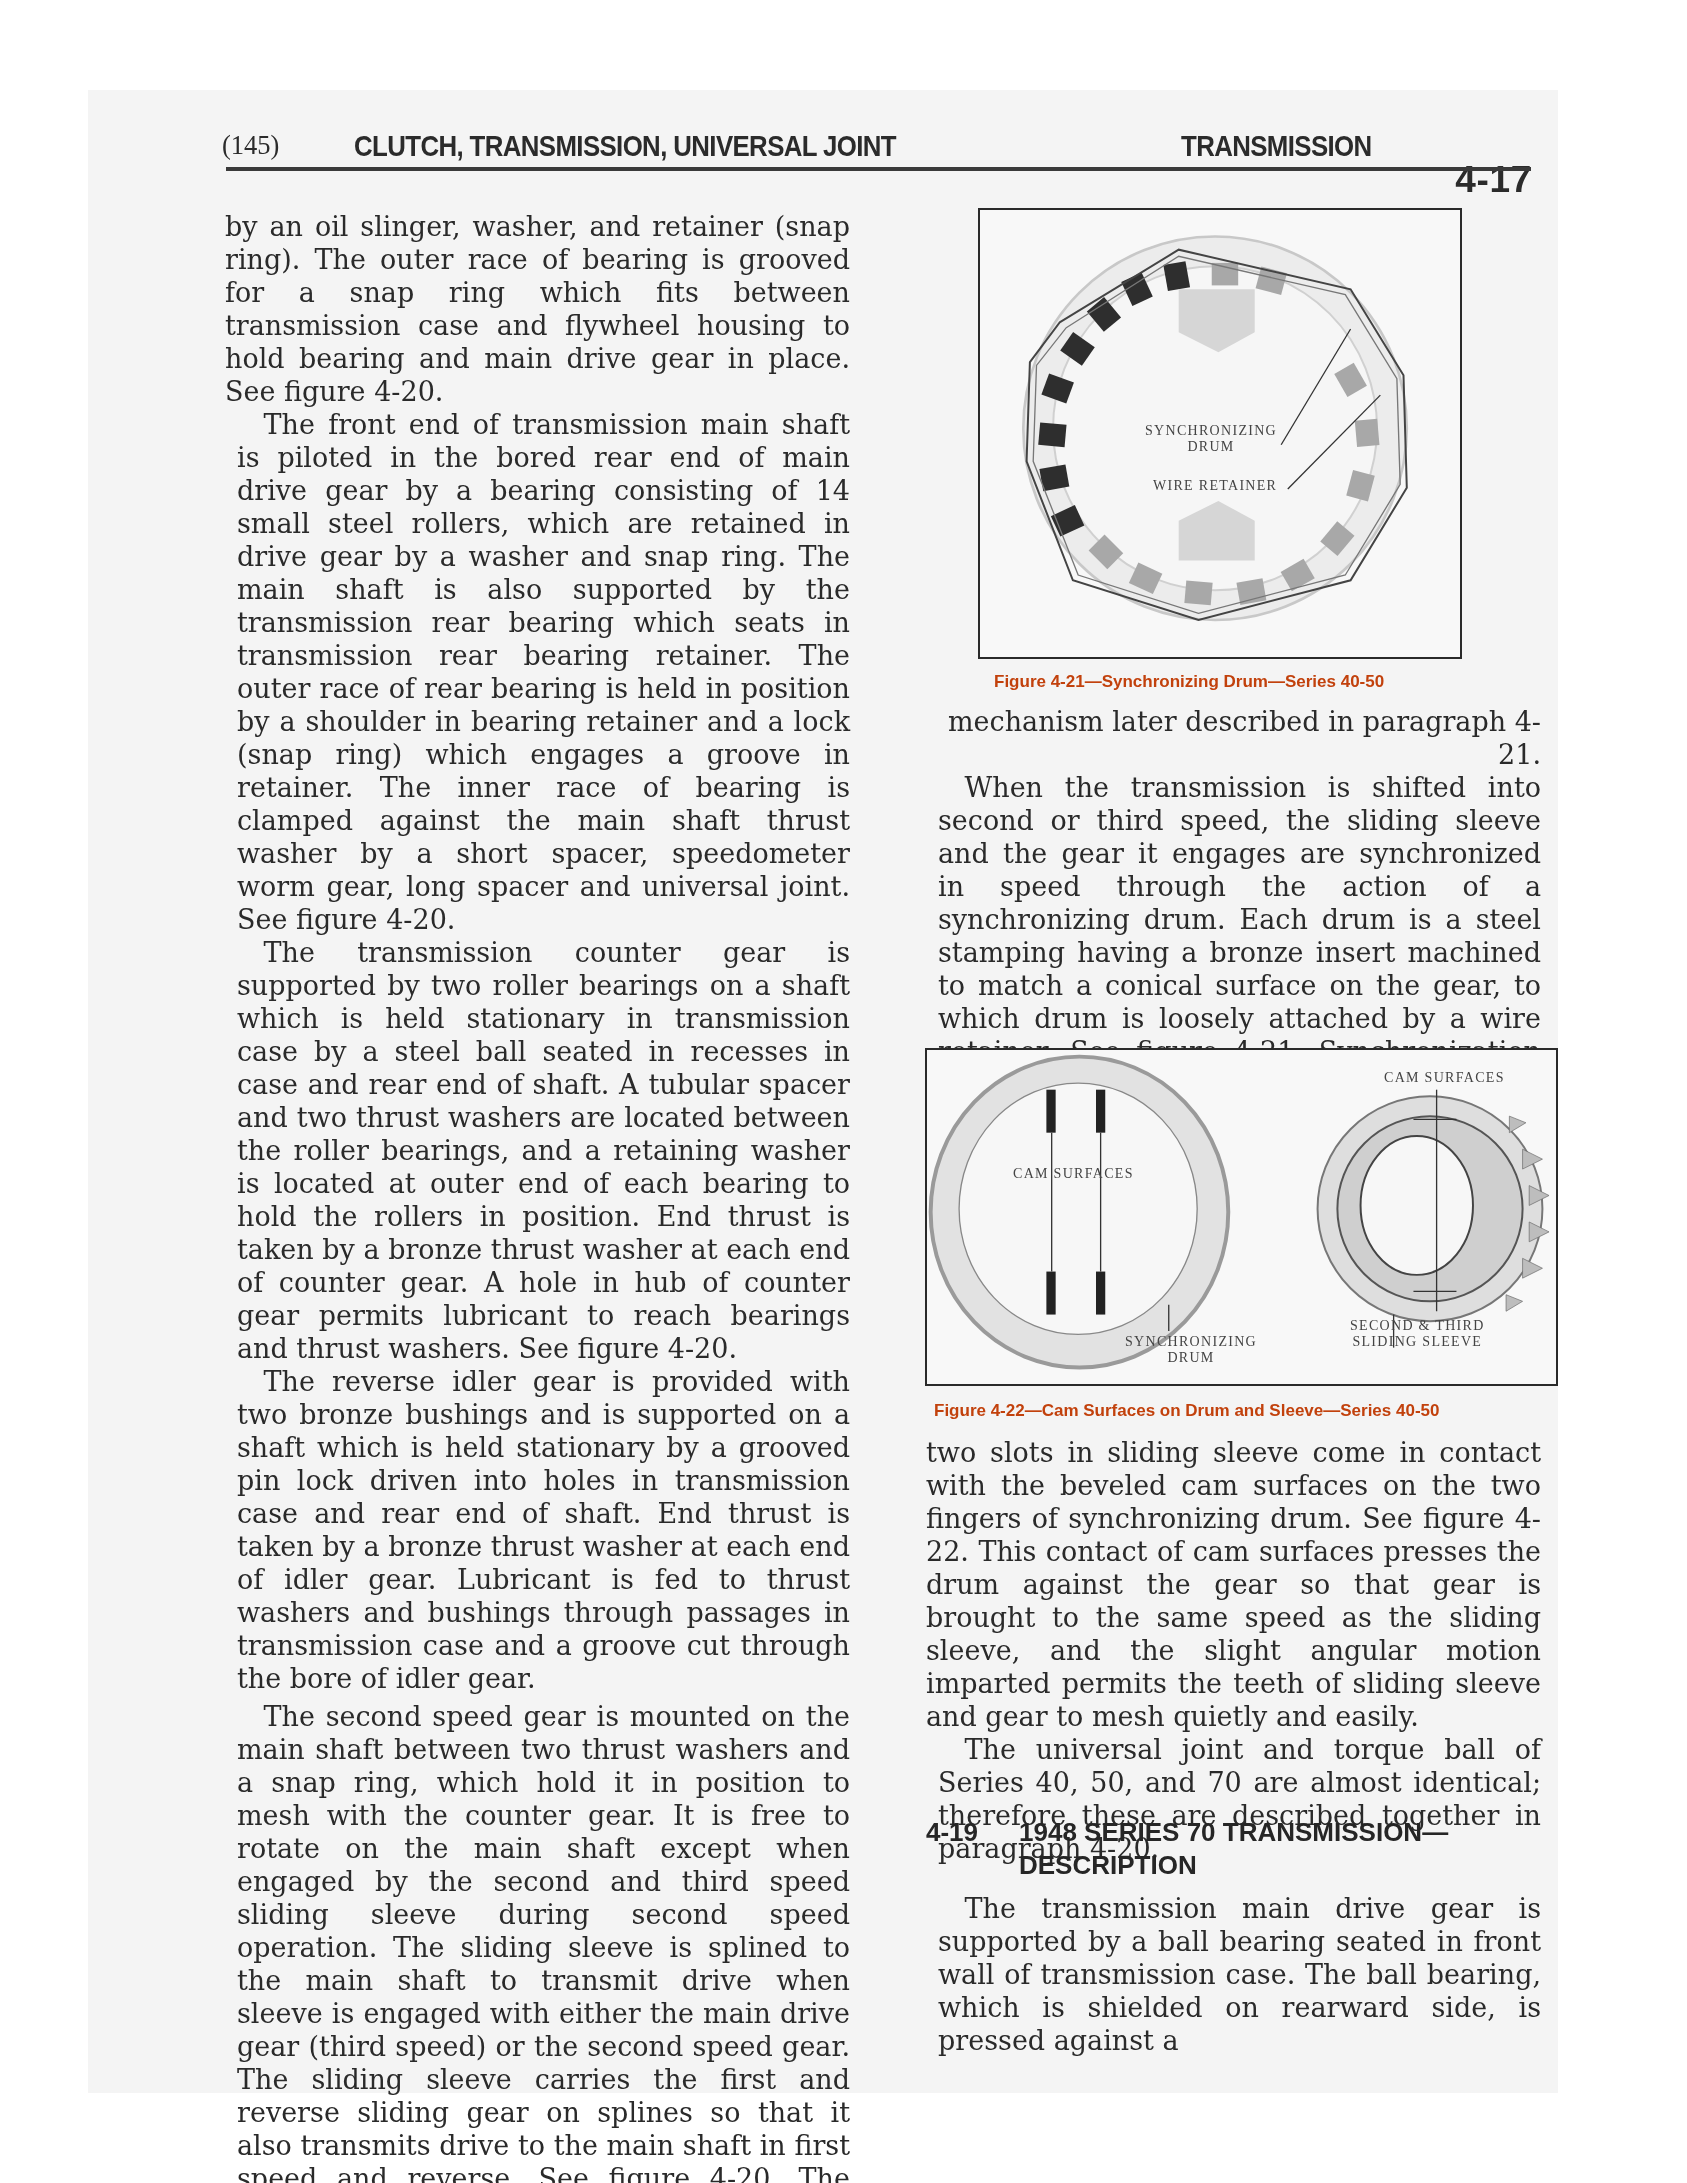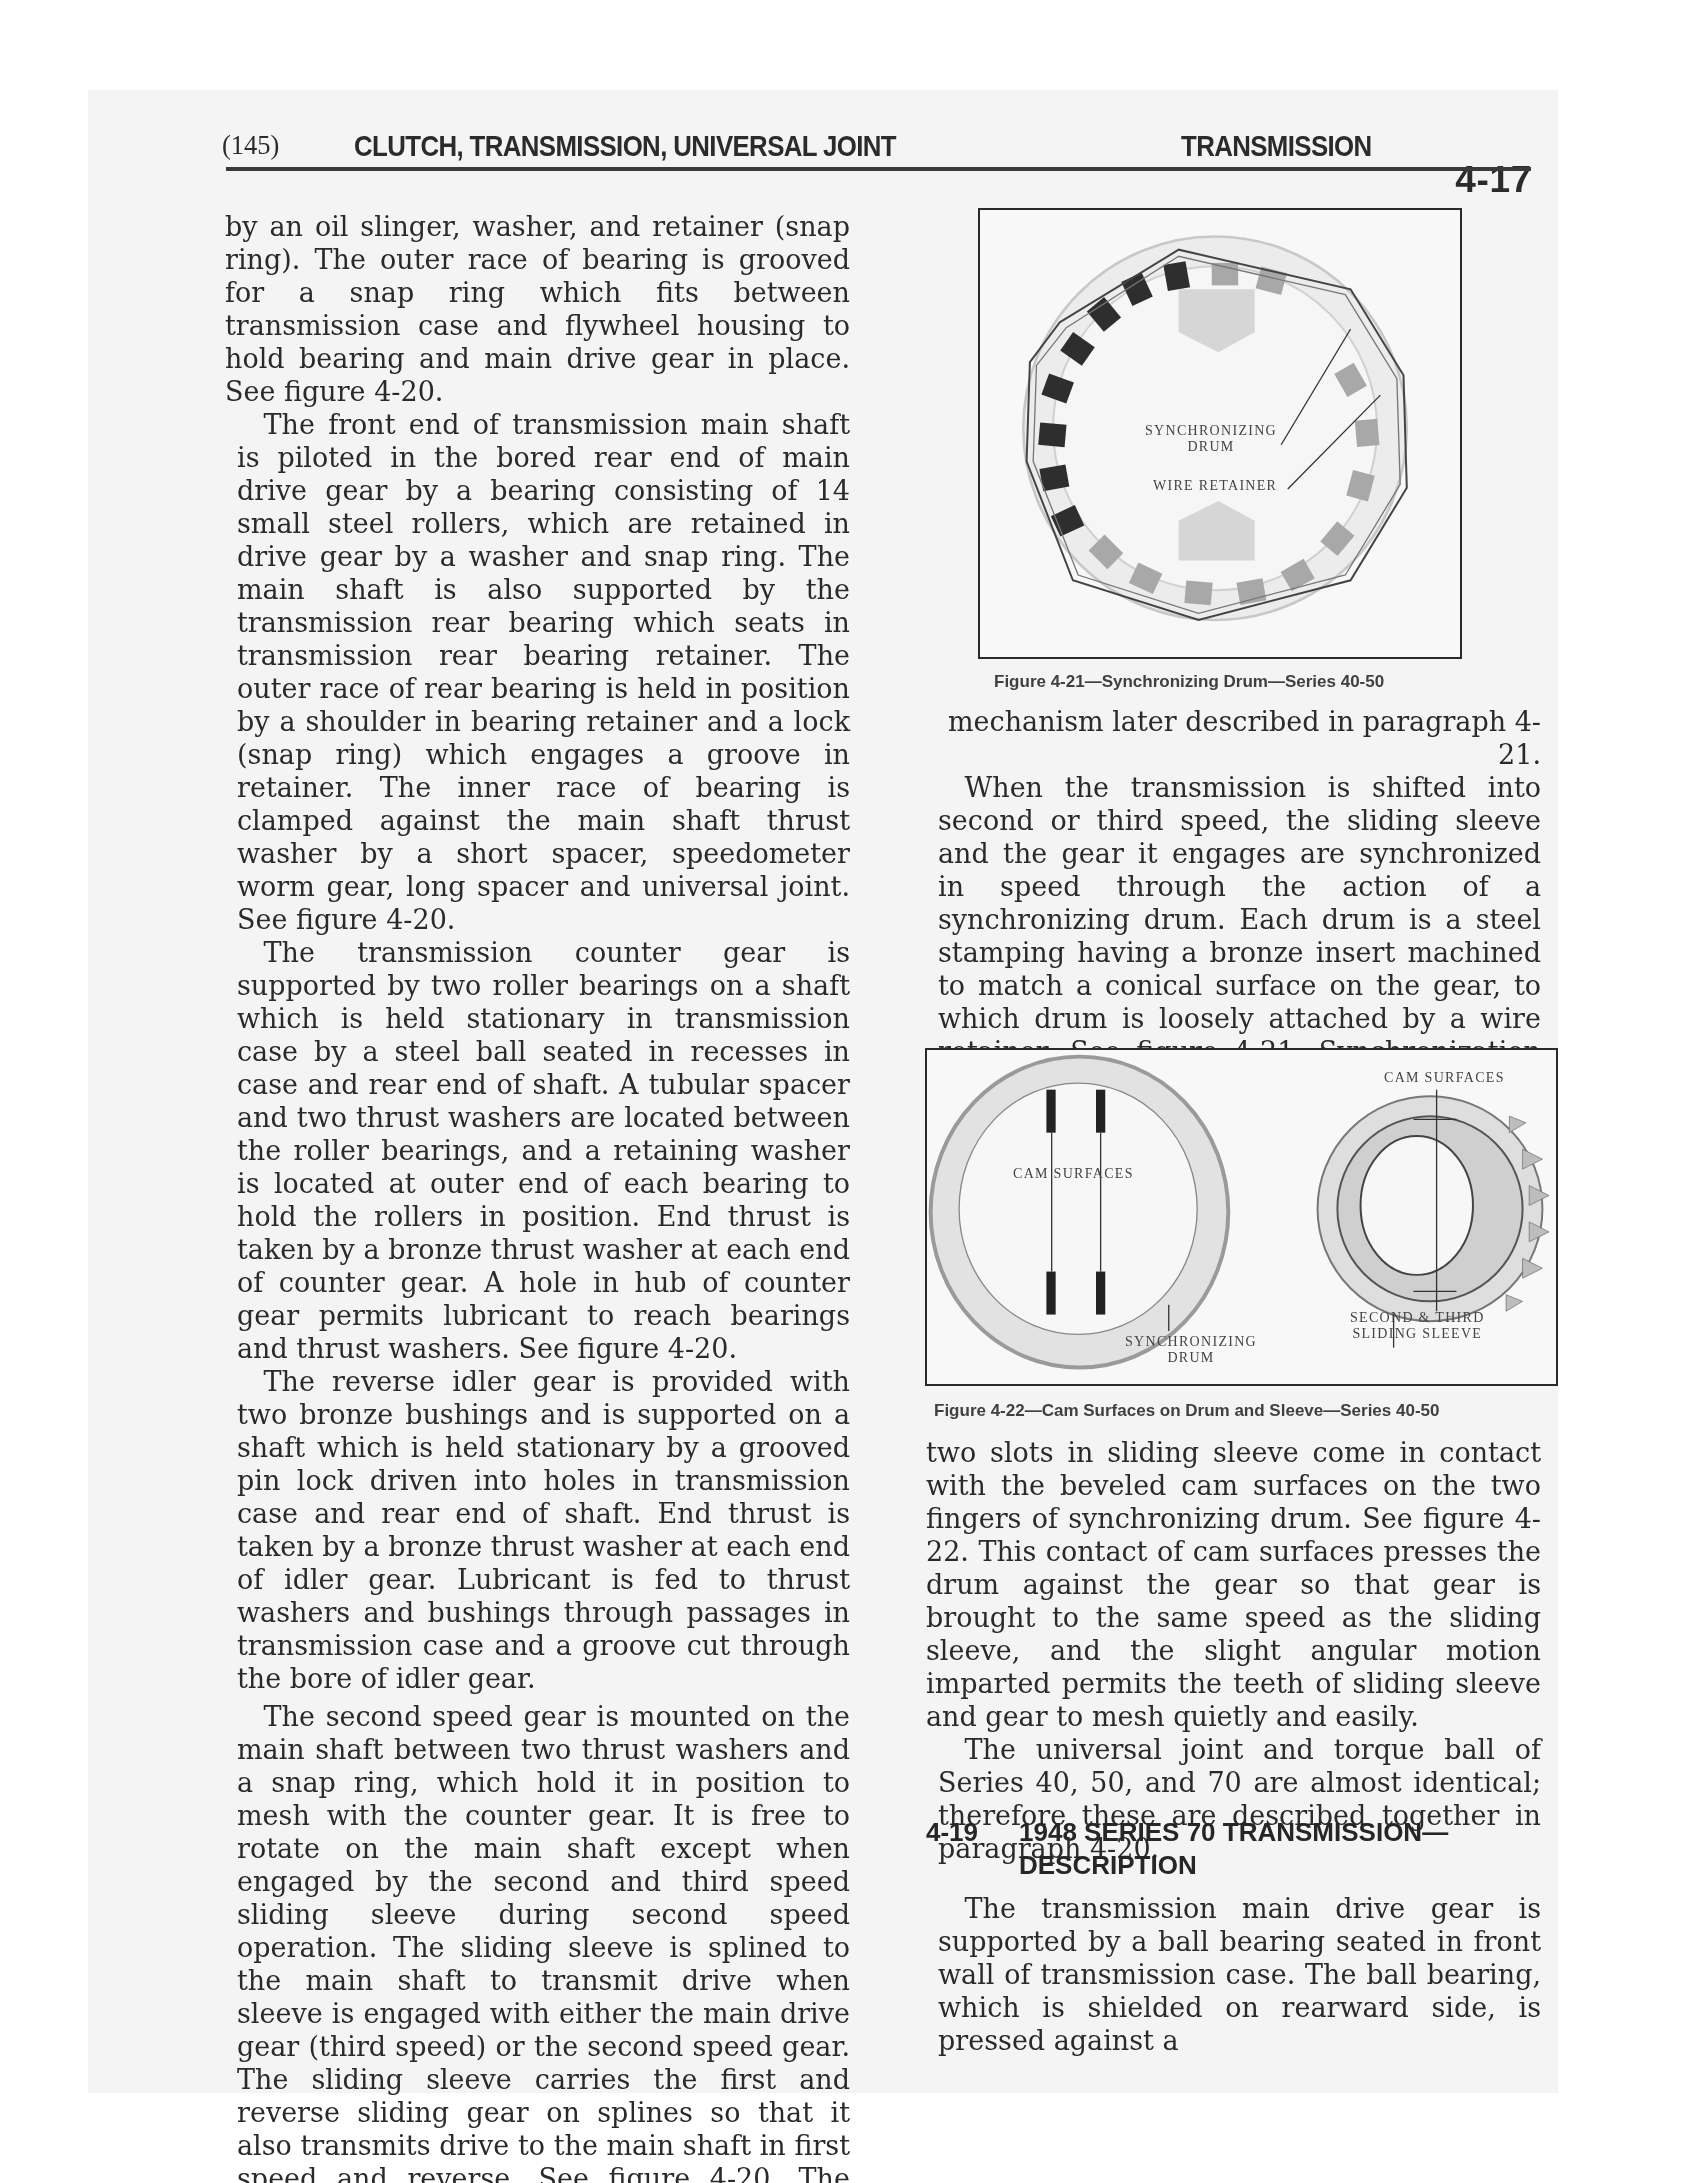--- a/index.html
+++ b/index.html
@@ -31,21 +31,21 @@
   .col.right2 { left: 926px; top: 1436px; width: 615px; }
   .col.right3 { left: 926px; top: 1892px; width: 615px; }
   .col p { margin: 0; }
   .col p.indent { text-indent: 26.5px; margin-left: 12px; }
 
   .figure { position: absolute; border: 2px solid #2a2a2a; background: #f8f8f8; }
   .fig21 { left: 978px; top: 208px; width: 480px; height: 447px; }
   .fig22 { left: 925px; top: 1048px; width: 629px; height: 334px; border-top-width: 2px; }
   .caption {
     position: absolute; font-family: "Liberation Sans", "DejaVu Sans", sans-serif;
-    font-weight: bold; font-size: 17px; color: #404040; white-space: nowrap;
+    font-weight: bold; font-size: 17px; color: #c2410c; white-space: nowrap;
   }
   .cap21 { left: 994px; top: 672px; }
   .cap22 { left: 934px; top: 1401px; }
 
   .label {
     position: absolute; font-family: Liberation Serif, serif;
     font-size: 14px; letter-spacing: 1.3px; color: #444; text-align: center; white-space: nowrap;
   }
 
   .heading {
@@ -158,21 +158,21 @@
     <line x1="735" y1="105" x2="800" y2="105" stroke="#333" stroke-width="2"></line>
     <line x1="735" y1="365" x2="800" y2="365" stroke="#333" stroke-width="2"></line>
     <line x1="705" y1="400" x2="705" y2="450" stroke="#333" stroke-width="2"></line>
   </svg>
   <div class="label" style="left:86px;top:116px;">CAM SURFACES</div>
   <div class="label" style="left:457px;top:20px;">CAM SURFACES</div>
   <div class="label" style="left:198px;top:284px;">
     <div>SYNCHRONIZING</div>
     <div>DRUM</div>
   </div>
-  <div class="label" style="left:423px;top:260px;">
+  <div class="label" style="left:423px;top:268px;">
     <div>SECOND &amp; THIRD</div>
     <div>SLIDING SLEEVE</div>
   </div>
 </div>
 <div class="caption cap22">Figure 4-22—Cam Surfaces on Drum and Sleeve—Series 40-50</div>
 
 <div class="col right2">
   <p>two slots in sliding sleeve come in contact with the beveled cam surfaces on the two fingers of synchronizing drum. See figure 4-22. This contact of cam surfaces presses the drum against the gear so that gear is brought to the same speed as the sliding sleeve, and the slight angular motion imparted permits the teeth of sliding sleeve and gear to mesh quietly and easily.</p>
   <p class="indent">The universal joint and torque ball of Series 40, 50, and 70 are almost identical; therefore these are described together in paragraph 4-20.</p>
 </div>

